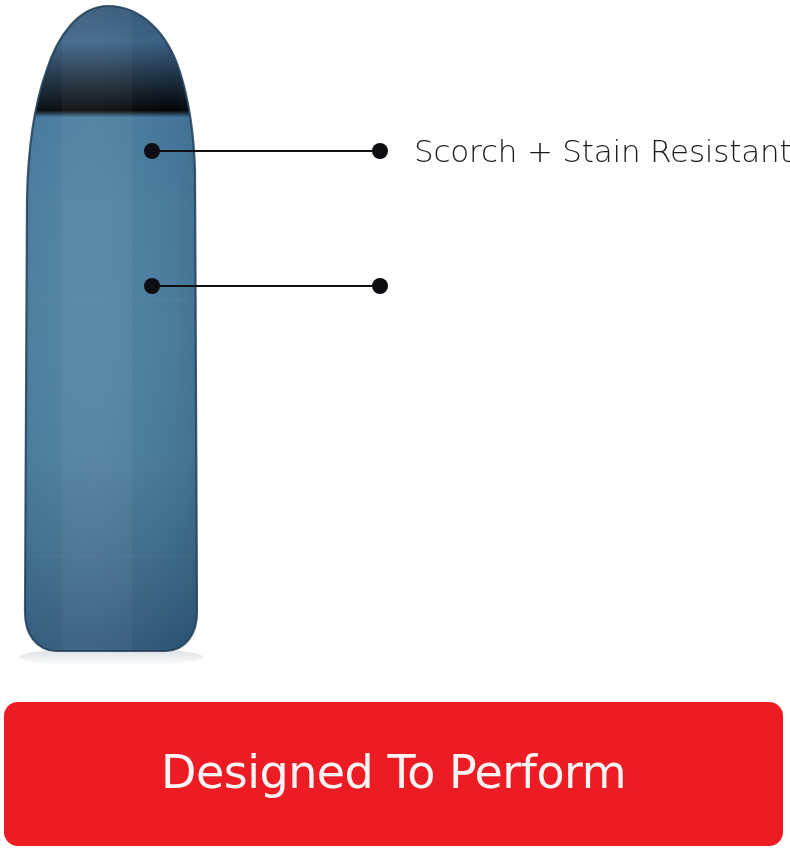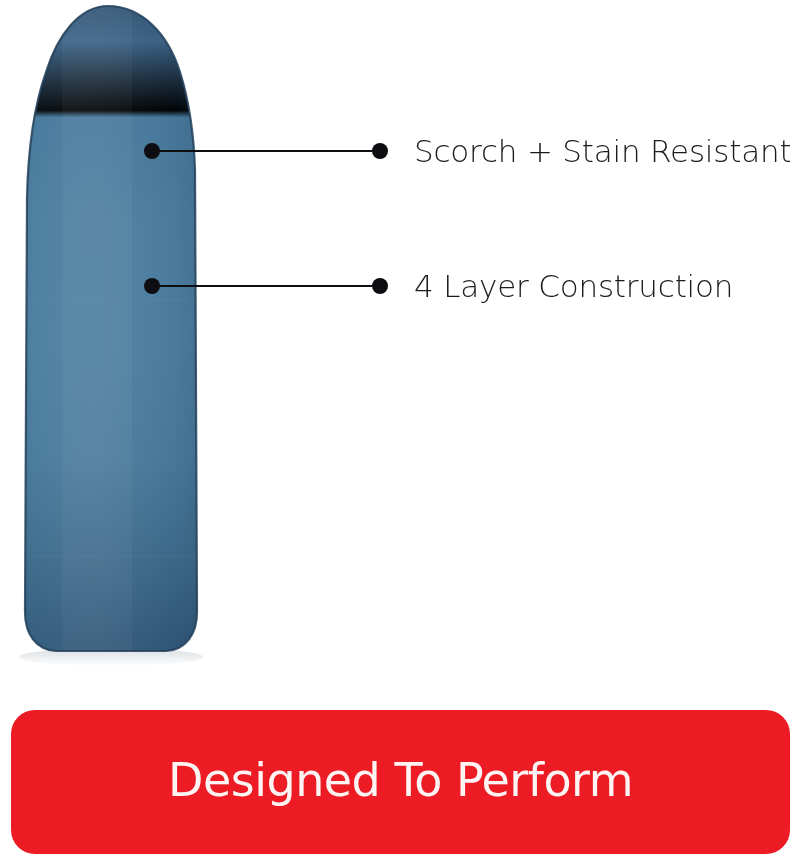--- a/index.html
+++ b/index.html
@@ -83,30 +83,29 @@
     font-family: "DejaVu Sans", sans-serif;
     font-weight: 300;
     font-size: 31px;
     letter-spacing: -0.2px;
   }
   .callout.row-3 .label { font-size: 29.5px; left: 404px; letter-spacing: -0.4px; }
 
   
   .cta-banner {
     position: absolute;
-    left: 11px;
+    left: 4px;
     top: 702px;
     width: 779px;
     height: 144px;
     background: #ED1C24;
-    border-radius: 24px;
+    border-radius: 14px;
     display: flex;
     align-items: center;
     justify-content: center;
-    margin-top: 8px;
   }
   .cta-banner .cta-label {
     color: #fdf4f3;
     font-family: "DejaVu Sans", sans-serif;
     font-weight: 400;
     font-size: 46px;
     letter-spacing: -0.5px;
     line-height: 1;
     padding-bottom: 4px;
   }
@@ -195,21 +194,20 @@
       <span class="leader"></span>
       <span class="dot dot-left"></span>
       <span class="dot dot-right"></span>
       <span class="label">Scorch + Stain Resistant</span>
     </div>
 
     <div class="callout row-1" style="top:264px;">
       <span class="leader"></span>
       <span class="dot dot-left"></span>
       <span class="dot dot-right"></span>
-      <span class="label">4 Layer Construction</span>
     </div>
 
 
 
   </div>
 
   <div class="cta-banner">
     <span class="cta-label">Designed To Perform</span>
   </div>
 

